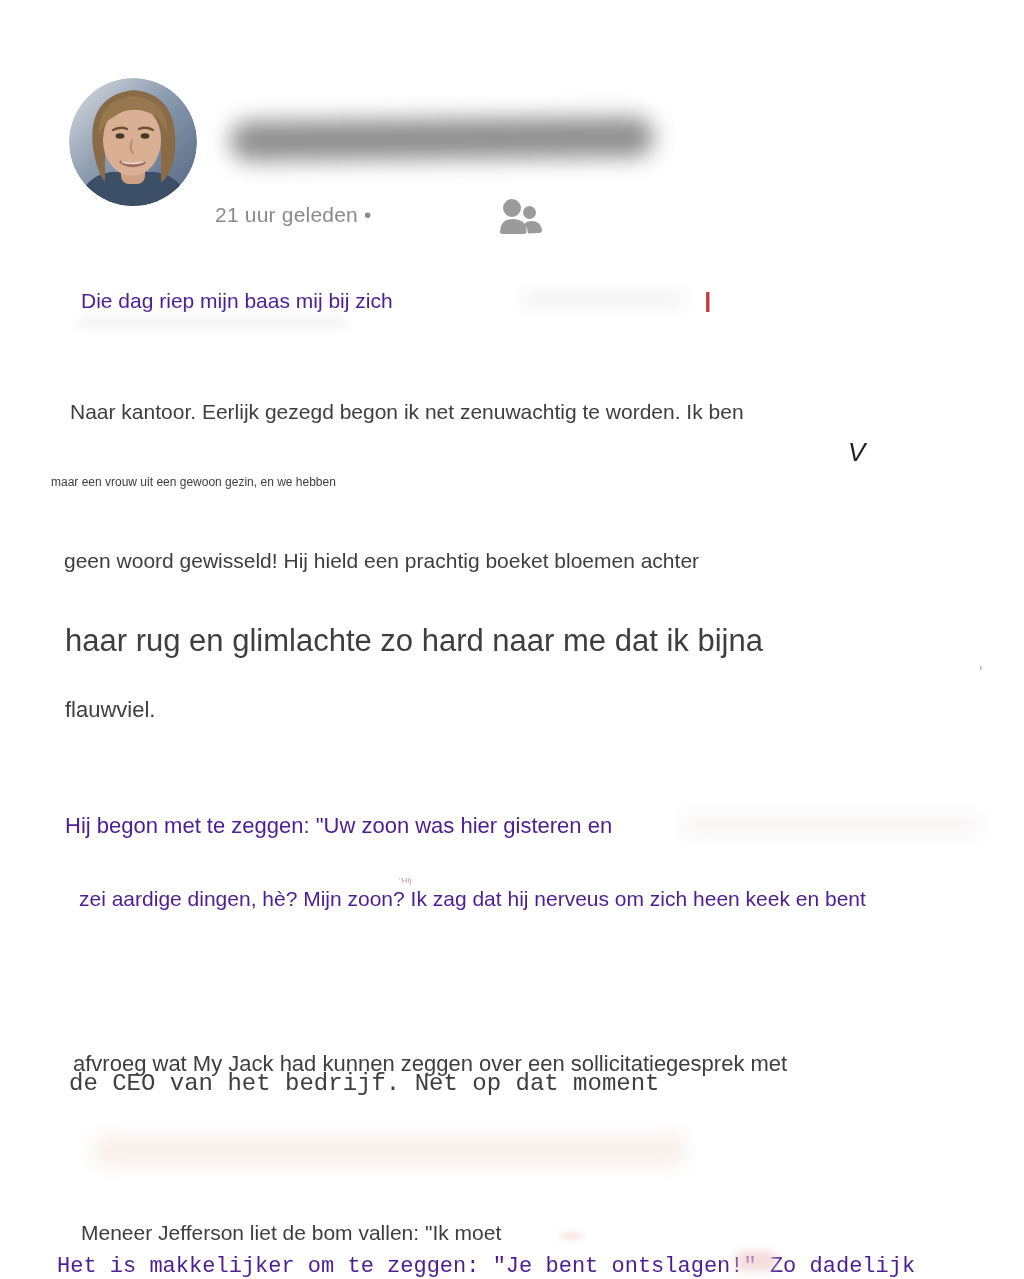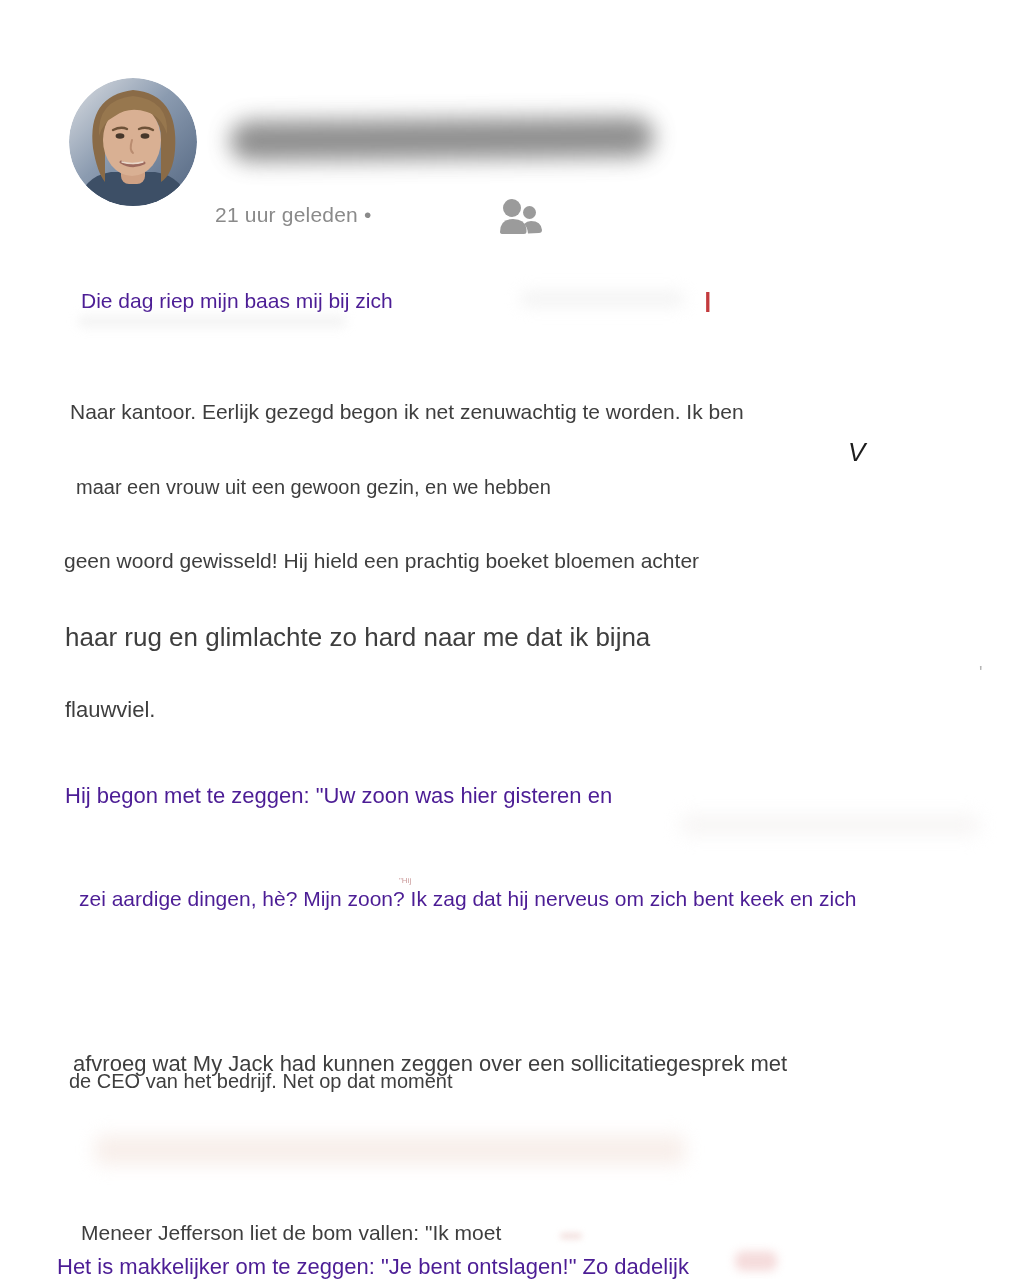--- a/index.html
+++ b/index.html
@@ -25,30 +25,30 @@
     position:absolute;left:203px;top:203px;
     font-size:21px;color:#8a8a8a;letter-spacing:.2px;white-space:nowrap;
   }
   .friends-icon{position:absolute;left:486px;top:198px;width:46px;height:40px;}
   
   .ln{position:absolute;white-space:nowrap;letter-spacing:0;line-height:1.15;}
   .t-dark{color:#3e3e3e;margin-top:34px;}
   .t-red{color:#4c1d95;}
   .ln1 {left:81px; top:289px; font-size:21px;}
   .ln2 {left:70px; top:366px; font-size:21px;}
-  .ln3 {left:76px; top:442px; font-size:20px;}
+  .ln3 {left:51px; top:442px; font-size:12px;}
   .ln4 {left:64px; top:515px; font-size:21px;}
-  .ln5 {left:65px; top:589px; font-size:26px;}
+  .ln5 {left:65px; top:589px; font-size:31px;}
   .ln6 {left:65px; top:663px; font-size:22px;}
-  .ln7 {left:65px; top:783px; font-size:22px;}
+  .ln7 {left:65px; top:813px; font-size:22px;}
   .ln8 {left:79px; top:887px; font-size:21px;}
   .ln9 {left:73px; top:1017px; font-size:22px;}
-  .ln10{left:69px; top:1036px;font-size:20px;}
+  .ln10{left:69px; top:1036px;font-size:24px;font-family:Liberation Mono, monospace;}
   .ln11{left:81px; top:1187px;font-size:21px;}
-  .ln12{left:57px; top:1254px;font-size:22px;}
+  .ln12{left:57px; top:1254px;font-size:22px;font-family:Liberation Mono, monospace;}
   
   .artifact{position:absolute;white-space:nowrap;}
   .red-stroke{left:704px;top:284px;font-size:25px;font-weight:bold;color:#c33a3d;}
   .v-mark{left:848px;top:437px;font-size:26px;font-style:italic;color:#1d1d1d;}
   .faint-apostrophe{left:979px;top:663px;font-size:18px;color:#b5b5b5;}
   .tiny-hij{left:399px;top:876px;font-size:8px;color:#c28a8a;opacity:.85;letter-spacing:0;}
   .ghost{position:absolute;border-radius:8px;pointer-events:none;}
   .ghost-a{left:78px; top:317px;width:268px;height:9px; background:#e3e3e3;filter:blur(6px);opacity:.55;}
   .ghost-b{left:520px;top:291px;width:165px;height:16px;background:#ececec;filter:blur(8px);opacity:.6;}
   .ghost-c{left:680px;top:815px;width:300px;height:20px;background:#f4f1f0;filter:blur(9px);opacity:.7;}
@@ -113,21 +113,21 @@
 </div>
 
 <div>
   <div class="ln ln1  t-red">Die dag riep mijn baas mij bij zich</div>
   <div class="ln ln2  t-dark">Naar kantoor. Eerlijk gezegd begon ik net zenuwachtig te worden. Ik ben</div>
   <div class="ln ln3  t-dark">maar een vrouw uit een gewoon gezin, en we hebben</div>
   <div class="ln ln4  t-dark">geen woord gewisseld! Hij hield een prachtig boeket bloemen achter</div>
   <div class="ln ln5  t-dark">haar rug en glimlachte zo hard naar me dat ik bijna</div>
   <div class="ln ln6  t-dark">flauwviel.</div>
   <div class="ln ln7  t-red">Hij begon met te zeggen: "Uw zoon was hier gisteren en</div>
-  <div class="ln ln8  t-red">zei aardige dingen, hè? Mijn zoon? Ik zag dat hij nerveus om zich bent keek en zich</div>
+  <div class="ln ln8  t-red">zei aardige dingen, hè? Mijn zoon? Ik zag dat hij nerveus om zich heen keek en bent</div>
   <div class="ln ln9  t-dark">afvroeg wat My Jack had kunnen zeggen over een sollicitatiegesprek met</div>
   <div class="ln ln10 t-dark">de CEO van het bedrijf. Net op dat moment</div>
   <div class="ln ln11 t-dark">Meneer Jefferson liet de bom vallen: "Ik moet</div>
   <div class="ln ln12 t-red">Het is makkelijker om te zeggen: "Je bent ontslagen!" Zo dadelijk</div>
 
   <span class="artifact red-stroke">ן</span>
   <span class="artifact v-mark">V</span>
   <span class="artifact faint-apostrophe">'</span>
   <span class="artifact tiny-hij">"Hij</span>
 

